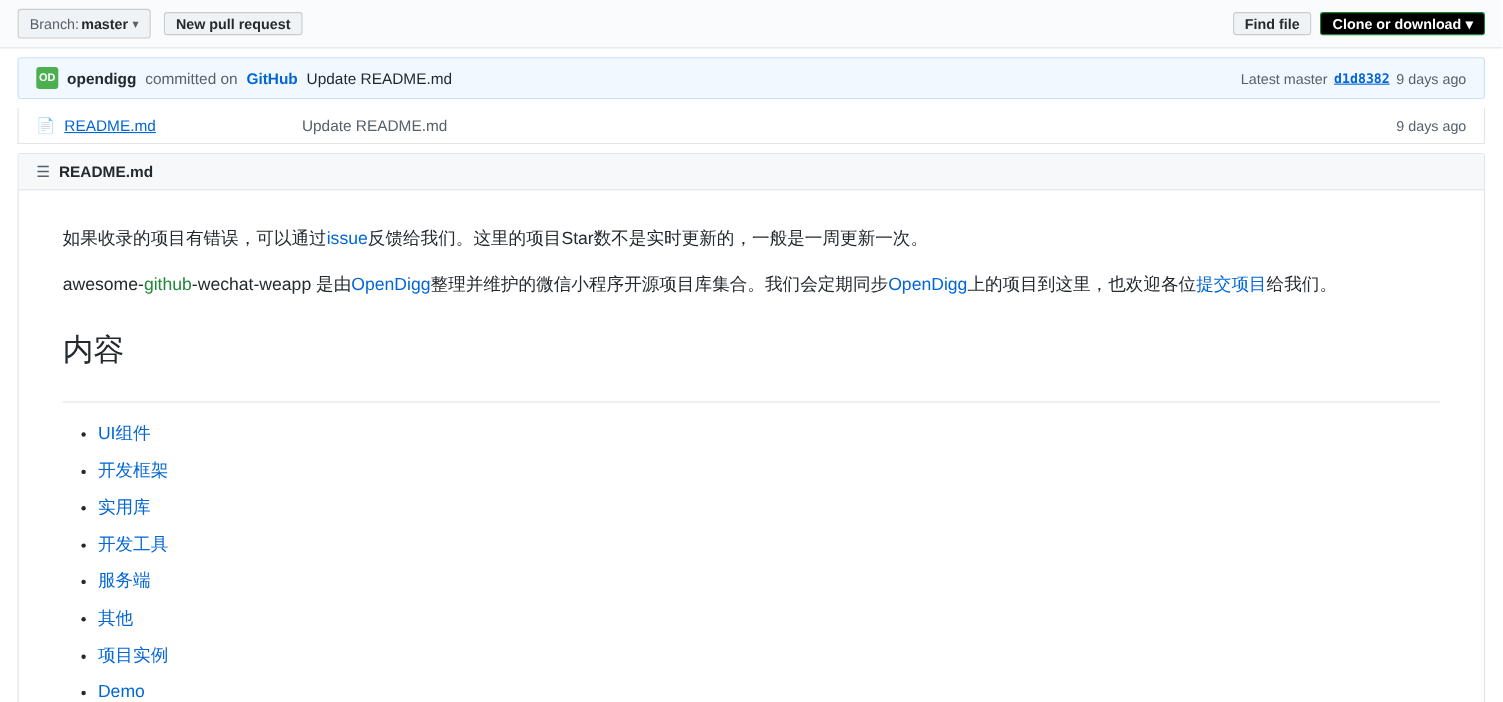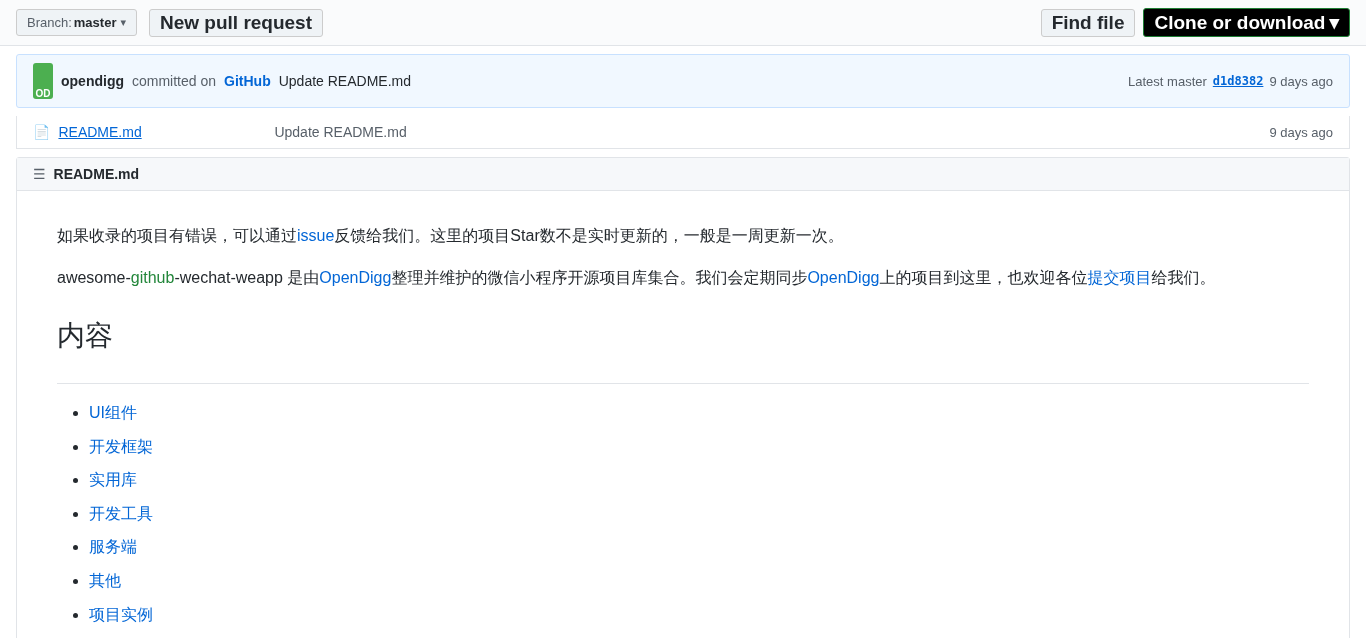--- a/index.html
+++ b/index.html
@@ -63,21 +63,21 @@
     .branch-selector .chevron {
       margin-left: 4px;
       color: #586069;
       font-size: 11px;
     }
 
     .btn {
       display: inline-flex;
       align-items: center;
       padding: 2px 10px;
-      font-size: 19px;
+      font-size: 13px;
       border-radius: 3px;
       border: 1px solid;
       cursor: pointer;
       font-weight: 600;
       text-decoration: none;
     }
 
     .btn-default {
       background: #eff3f6;
       border-color: #ccc;
@@ -109,25 +109,25 @@
     }
 
     .commit-bar-left {
       display: flex;
       align-items: center;
       gap: 8px;
     }
 
     .avatar-od {
       width: 20px;
-      height: 36px;
+      height: 20px;
       background: #4CAF50;
       border-radius: 3px;
       display: flex;
-      align-items: flex-end;
+      align-items: center;
       justify-content: center;
       font-size: 10px;
       font-weight: bold;
       color: white;
       flex-shrink: 0;
     }
 
     .commit-bar .author {
       font-weight: 600;
       color: #24292e;

